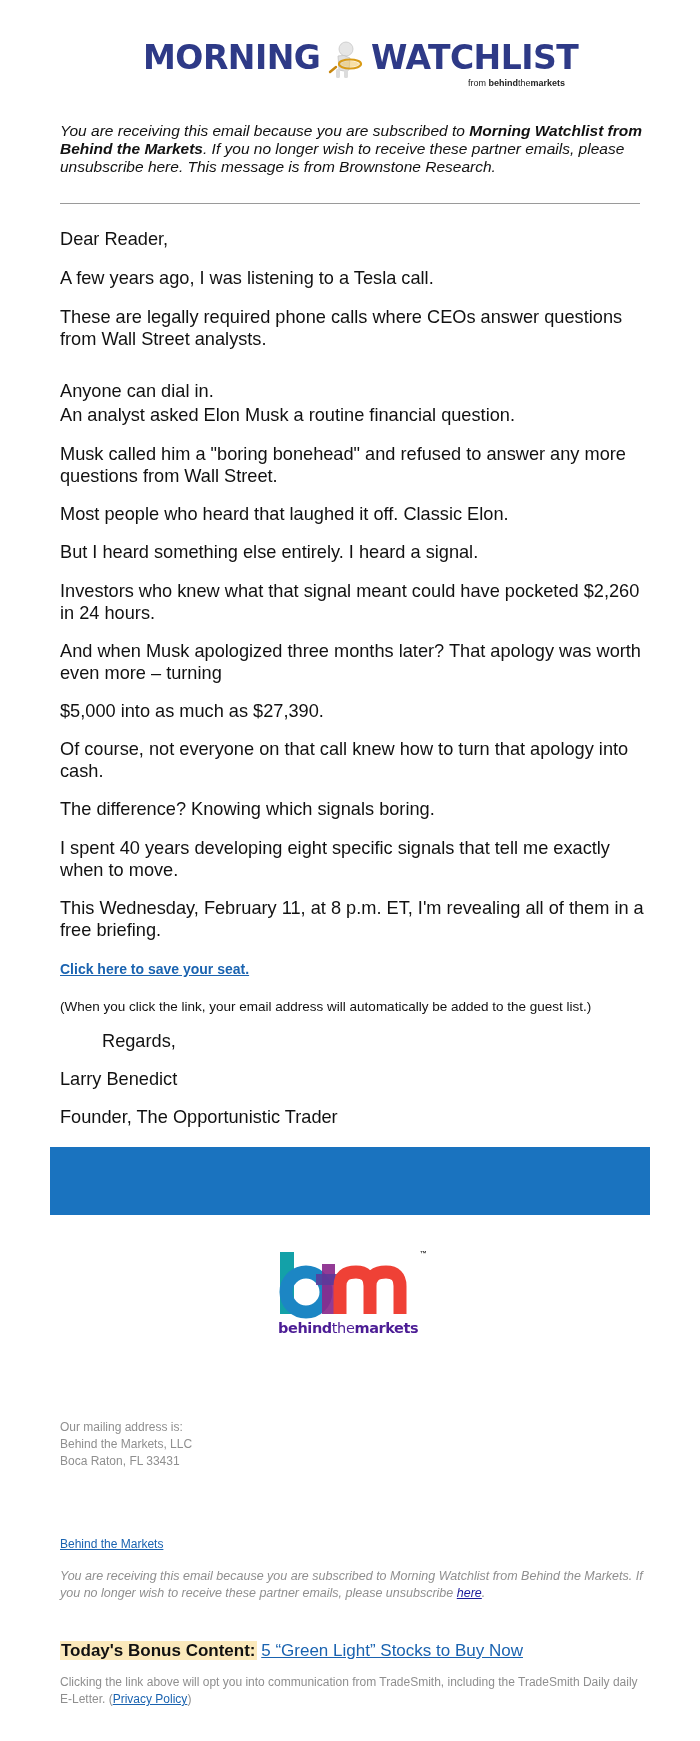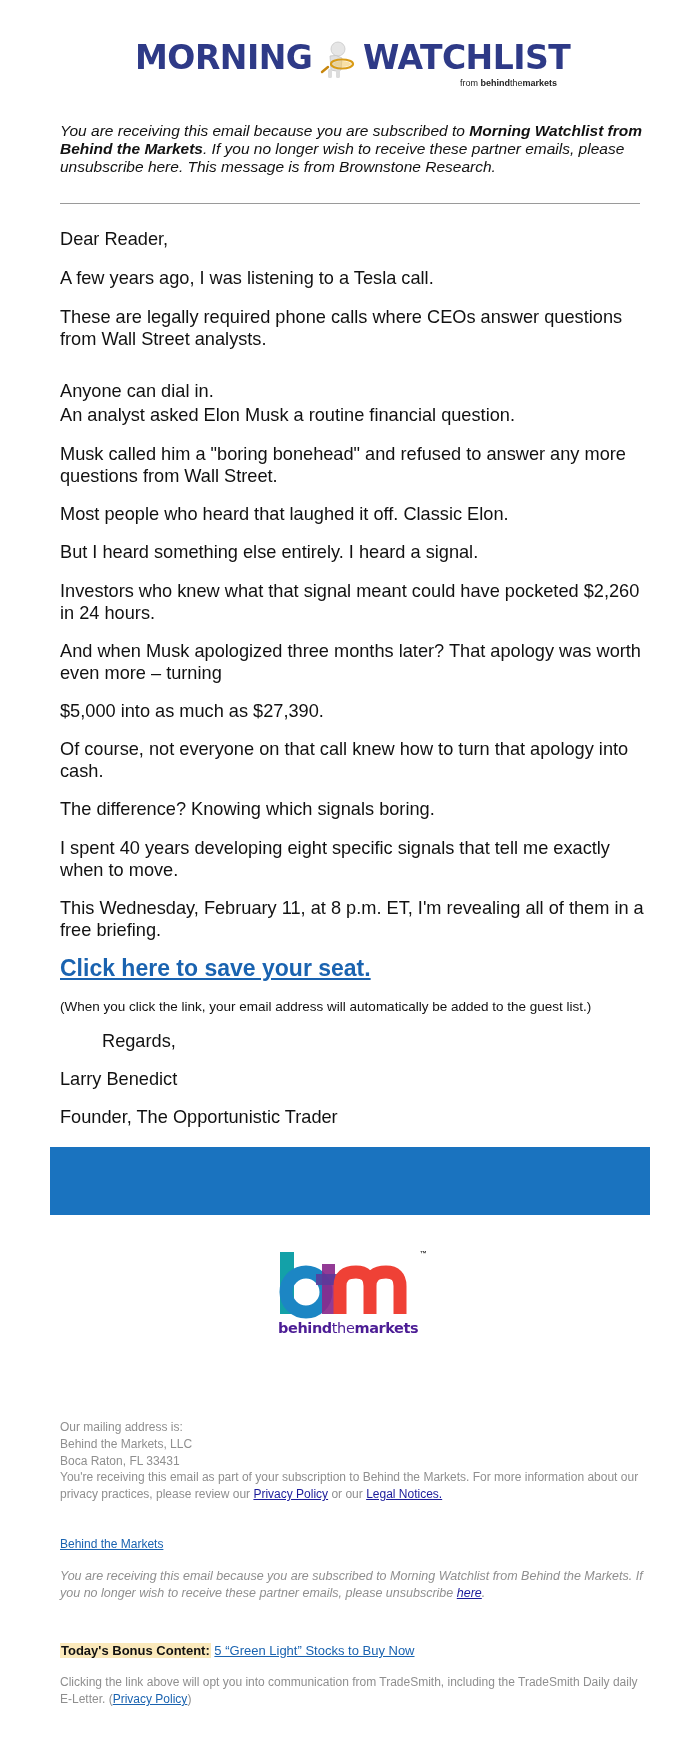--- a/index.html
+++ b/index.html
@@ -1,54 +1,54 @@
 <!DOCTYPE html>
 <html><head>
 <meta charset="utf-8">
 <style>
   html, body { margin: 0; padding: 0; background: #ffffff; }
   body { width: 700px; height: 1741px; position: relative; overflow: hidden; font-family: "Liberation Sans", sans-serif; color: #000; }
   .wrap { position: absolute; left: 0; top: 0; width: 700px; }
 
   
-  .logo { position: absolute; top: 38px; left: 0; width: 564px; height: 56px; }
+  .logo { position: absolute; top: 38px; left: 8px; width: 564px; height: 56px; }
   .logo-text { position: absolute; top: 0; left: 135px; height: 40px; font-family: "DejaVu Sans", sans-serif; font-weight: bold; font-size: 33px; letter-spacing: -0.5px; color: #2e3a87; white-space: nowrap; line-height: 40px; }
   .logo-text .w1 { position: absolute; left: 0; top: 0; }
   .logo-text .w2 { position: absolute; left: 222px; top: 0; }
   .logo-figure { position: absolute; left: 314px; top: 2px; width: 42px; height: 42px; }
   .logo-from { position: absolute; left: 460px; top: 40px; font-size: 9px; color: #222; white-space: nowrap; }
   .logo-from b { font-weight: bold; }
   .logo-from .thin { font-weight: normal; }
 
   
   .notice { position: absolute; top: 122px; left: 60px; width: 585px; font-size: 15.5px; line-height: 18px; font-style: italic; color: #111; }
   .notice b { font-weight: bold; }
 
   .divider { position: absolute; top: 203px; left: 60px; width: 580px; height: 0; border-top: 1.5px solid #9a9a9a; }
 
   
   .body { position: absolute; top: 228px; left: 60px; width: 590px; }
   .p { font-size: 18.2px; line-height: 22px; margin: 0; position: absolute; left: 0; width: 590px; color: #111; }
-  .cta { font-size: 23px; font-weight: bold; color: #1a63b0; text-decoration: underline; text-align: center; }
+  .cta { font-size: 14px; font-weight: bold; color: #1a63b0; text-decoration: underline; text-align: center; }
   .small { font-size: 13.5px; line-height: 18px; color: #111; }
 
   .band { position: absolute; left: 50px; top: 1147px; width: 600px; height: 68px; background: #1a73bf; }
 
   
   .btm { position: absolute; left: 278px; top: 1248px; width: 150px; height: 100px; }
   .btm-name { position: absolute; left: 0; top: 72px; width: 150px; font-family: "DejaVu Sans", sans-serif; font-size: 14.5px; letter-spacing: -0.4px; color: #4c1d95; white-space: nowrap; }
   .btm-name b { font-weight: bold; }
   .tm { position: absolute; left: 135px; top: 2px; font-size: 7px; font-weight: bold; color: #333; }
 
   
   .foot { position: absolute; left: 60px; width: 590px; font-size: 12px; line-height: 17px; color: #8f8f8f; }
   .foot a, .foot .lnk { color: #1b1b9a; text-decoration: underline; }
   .foot .lnk-blue { color: #1a63b0; text-decoration: underline; }
   .foot-italic { font-style: italic; font-size: 12.5px; line-height: 17px; }
-  .bonus { position: absolute; left: 60px; top: 1641px; font-size: 13px; line-height: 20px; white-space: nowrap; text-align: center; }
+  .bonus { position: absolute; left: 60px; top: 1641px; font-size: 17px; line-height: 20px; white-space: nowrap; text-align: center; }
   .bonus-label { background: #fbe9bb; font-weight: bold; color: #111; padding: 0 1px; }
   .bonus-link { color: #1a63b0; text-decoration: underline; }
 </style>
 </head>
 <body>
 
 <div class="wrap">
 
   <div class="logo">
     <div class="logo-text">
@@ -114,21 +114,20 @@
     <div class="btm-name"><b>behind</b><span>the</span><b>markets</b></div>
   </div>
 
   <div class="foot" style="top:1384px;margin-top:35px;">
     <div>Our mailing address is:</div>
     <div>Behind the Markets, LLC</div>
     <div>Boca Raton, FL 33431</div>
   </div>
 
   <div class="foot" style="top:1469px;">
-    <div><span>You're receiving this email as part of your subscription to Behind the Markets. For more information about our privacy practices, please review our </span><a class="lnk" href="#">Privacy Policy</a><span> or our </span><a class="lnk" href="#">Legal Notices.</a></div>
   </div>
 
   <div class="foot" style="top:1536px;">
     <a class="lnk-blue" href="#">Behind the Markets</a>
   </div>
 
   <div class="foot foot-italic" style="top:1568px;"><span>You are receiving this email because you are subscribed to Morning Watchlist from Behind the Markets. If you no longer wish to receive these partner emails, please unsubscribe </span><a class="lnk" href="#">here</a><span>.</span></div>
 
   <div class="bonus">
     <span class="bonus-label">Today's Bonus Content:</span>

